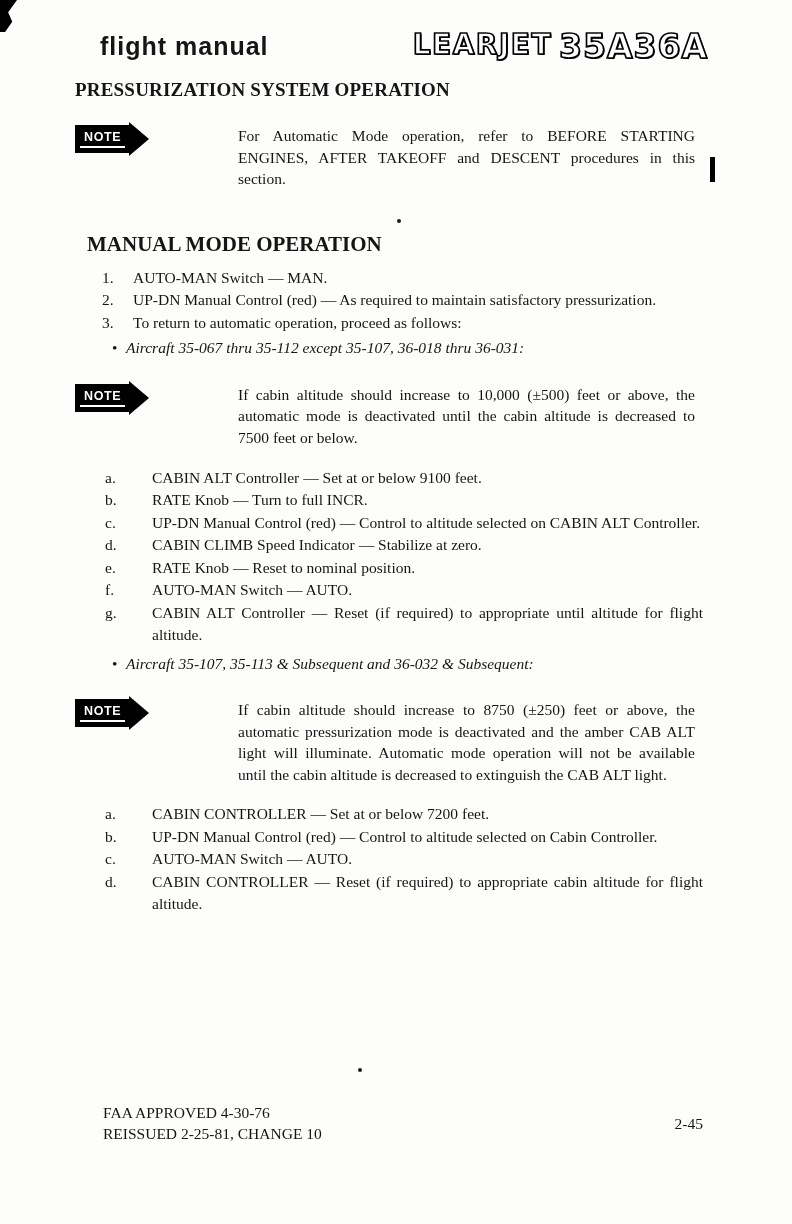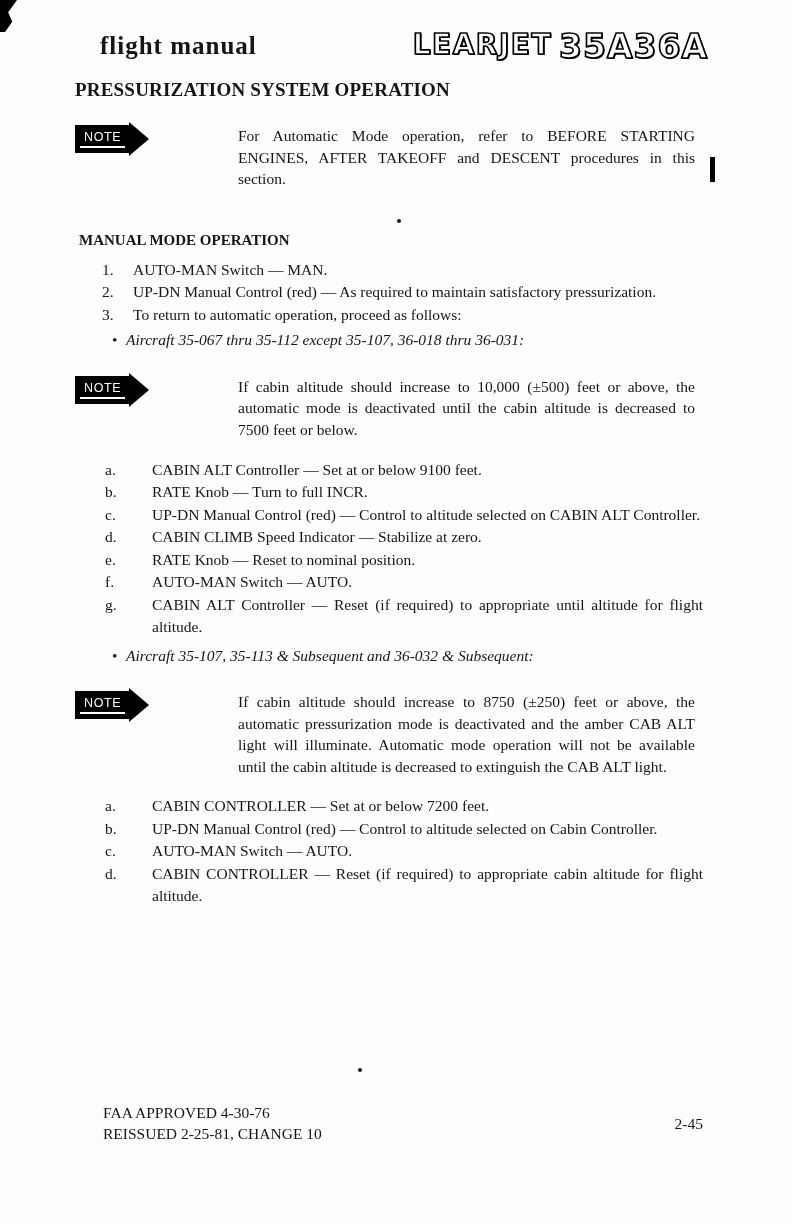--- a/index.html
+++ b/index.html
@@ -18,42 +18,42 @@
   .corner { top: 0; left: 0; width: 17px; height: 32px;
             clip-path: polygon(0 0, 100% 0, 48% 38%, 72% 68%, 30% 100%, 0 100%); }
   .dot { width: 4px; height: 4px; border-radius: 50%; background: #1c1c1c; }
   .dot1 { left: 397px; top: 219px; }
   .dot2 { left: 358px; top: 1068px; }
   .change-bar { position: absolute; top: 157px; right: 77px; width: 5px; height: 25px; background: #000; }
 
   
   header { display: flex; justify-content: space-between; align-items: flex-start; padding: 22px 84px 0 100px; }
   .manual-title {
-    font-family: Liberation Serif, serif;
+    font-family: Liberation Sans, sans-serif;
     font-weight: 800; font-size: 25px; letter-spacing: 1px; margin-top: 10px;
   }
   .logo { display: flex; align-items: flex-end; gap: 7px; font-family: "DejaVu Sans", sans-serif; font-weight: 800; }
   .logo-brand { font-size: 28px; letter-spacing: 1.5px; padding-top: 6px; }
   .logo-models { display: flex; flex-direction: row; font-size: 33px; line-height: 0.85; letter-spacing: 1px; text-align: center; }
   .outline-text { color: #fff; -webkit-text-stroke: 1.7px #000; text-shadow: 1px 1px 0 #000; }
   @supports not (-webkit-text-stroke: 1px #000) { .outline-text { color: #000; text-shadow: none; } }
 
   
   main { padding: 0 89px 0 75px; }
   h1 { font-size: 19px; font-weight: 700; margin: 18px 0 0; letter-spacing: 0.2px; }
-  h2 { font-size: 15px; font-weight: 700; margin: 34px 4px 10px; }
+  h2 { font-size: 21px; font-weight: 700; margin: 34px 12px 10px; }
 
   .note-row { display: flex; margin-top: 16px; }
   .note-col { flex: 0 0 155px; width: 155px; padding-top: 5px; }
   .note-text { flex: 1; margin: 8px; font-size: 15.5px; line-height: 21.6px; text-align: justify; }
 
   .note-flag { display: inline-flex; align-items: center; }
   .note-label {
     background: #000; color: #fff;
-    font-family: "Liberation Sans", sans-serif; font-weight: 400;
+    font-family: "Liberation Sans", sans-serif; font-weight: 700;
     font-size: 12.5px; letter-spacing: 0.6px;
     padding: 5px 9px 9px; position: relative;
   }
   .note-label::after { content: ""; position: absolute; left: 5px; right: 5px; bottom: 5px; height: 2px; background: #fff; }
   .note-arrow { width: 0; height: 0; border-top: 17px solid transparent; border-bottom: 17px solid transparent; border-left: 20px solid #000; margin-left: -1px; }
 
   .row { display: flex; font-size: 15.5px; line-height: 22.5px; }
   .row .text { flex: 1; text-align: justify; }
   .steps { margin-top: 8px; }
   .step { margin-left: 27px; }

